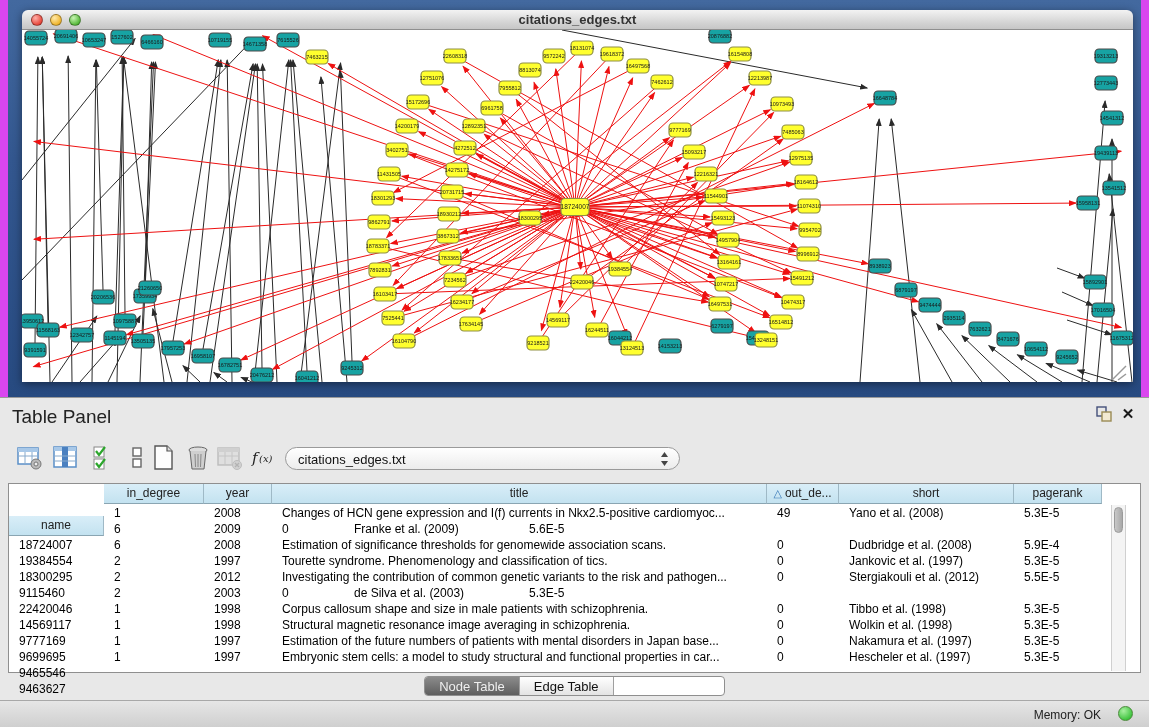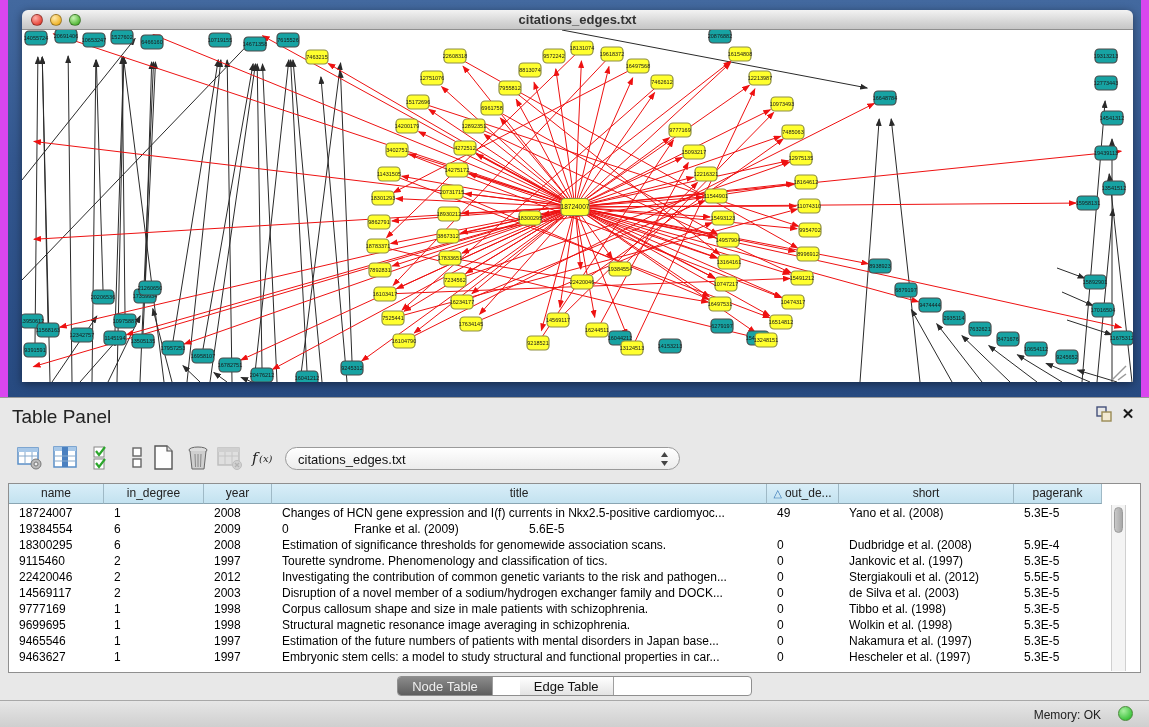--- a/index.html
+++ b/index.html
@@ -46,30 +46,30 @@
     background:#ffffff; border:1px solid #8f8f8f; }
   .thead { position:absolute; left:0; top:0; height:20px; display:flex; }
   .th { height:20px; background:linear-gradient(180deg,#d9eef8,#c3e2f0);
     border-right:1px solid #9fb9c6; border-bottom:1px solid #8aa5b2;
     font-size:12px; color:#222; text-align:center; line-height:19px; overflow:hidden; white-space:nowrap; }
   .th .sortglyph { color:#3a7ab8; font-size:11px; margin-right:3px; }
   .tbody { position:absolute; left:0; top:21px; }
   .tr { display:flex; height:16px; }
   .td { height:16px; font-size:12px; color:#000; line-height:16px;
     padding-left:10px; overflow:hidden; white-space:nowrap; }
-  .c0{width:95px;} .c1{width:100px;} .c2{width:68px;} .c3{width:495px;}
+  .c0{width:95px;margin-top:32px;} .c1{width:100px;} .c2{width:68px;} .c3{width:495px;}
   .c4{width:72px;} .c5{width:175px;} .c6{width:88px;}
   .vscroll { position:absolute; right:14px; top:21px; bottom:1px; width:15px;
     background:#f4f4f4; border-left:1px solid #d0d0d0; border-right:1px solid #d0d0d0; }
   .vthumb { position:absolute; left:2px; top:2px; width:9px; height:26px;
     background:linear-gradient(90deg,#c8c8c8,#a8a8a8); border-radius:5px; border:1px solid #9a9a9a; }
 
   .tabbar { position:absolute; left:0; top:278px; width:1149px; height:22px; text-align:center; }
   .seg { display:inline-flex; border:1px solid #8f8f8f; border-radius:4px; overflow:hidden;
-    height:20px; background:#fff;gap:27px; }
+    height:20px; background:#fff; }
   .seg .tab { padding:0 14px; font-size:13px; line-height:19px; color:#111;
     background:linear-gradient(180deg,#ffffff,#e4e4e4); border-right:1px solid #9f9f9f; }
   .seg .tab:last-child { border-right:none;margin-top:40px; }
   .seg .tab.sel { background:linear-gradient(180deg,#8b8b8b,#5e5e5e); color:#efefef; }
 
   
   .statusbar { position:absolute; left:0; top:700px; width:1149px; height:27px;
     background:linear-gradient(180deg,#e6e6e6,#cfcfcf); border-top:1px solid #a8a8a8; }
   .mem-label { position:absolute; right:48px; top:7px; font-size:12px; color:#222;text-align:right; }
   .mem-dot { position:absolute; right:16px; top:5px; width:15px; height:15px; border-radius:50%;
@@ -843,21 +843,20 @@
             <div class="td c2">2012</div>
             <div class="td c3">Investigating the contribution of common genetic variants to the risk and pathogen...</div>
             <div class="td c4">0</div>
             <div class="td c5">Stergiakouli et al. (2012)</div>
             <div class="td c6">5.5E-5</div>
           </div>
           <div class="tr">
             <div class="td c0">14569117</div>
             <div class="td c1">2</div>
             <div class="td c2">2003</div>
-            <div class="td c3">Disruption of a novel member of a sodium/hydrogen exchanger family and DOCK...</div>
             <div class="td c4">0</div>
             <div class="td c5">de Silva et al. (2003)</div>
             <div class="td c6">5.3E-5</div>
           </div>
           <div class="tr">
             <div class="td c0">9777169</div>
             <div class="td c1">1</div>
             <div class="td c2">1998</div>
             <div class="td c3">Corpus callosum shape and size in male patients with schizophrenia.</div>
             <div class="td c4">0</div>

